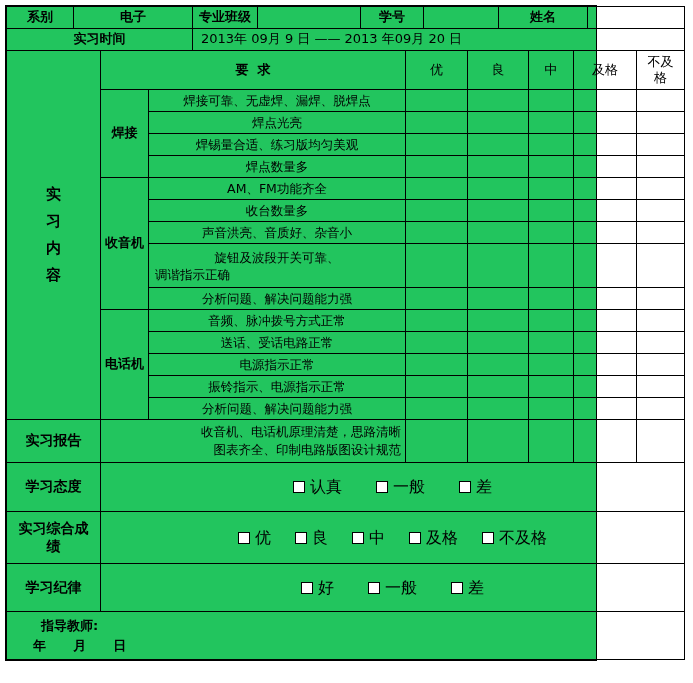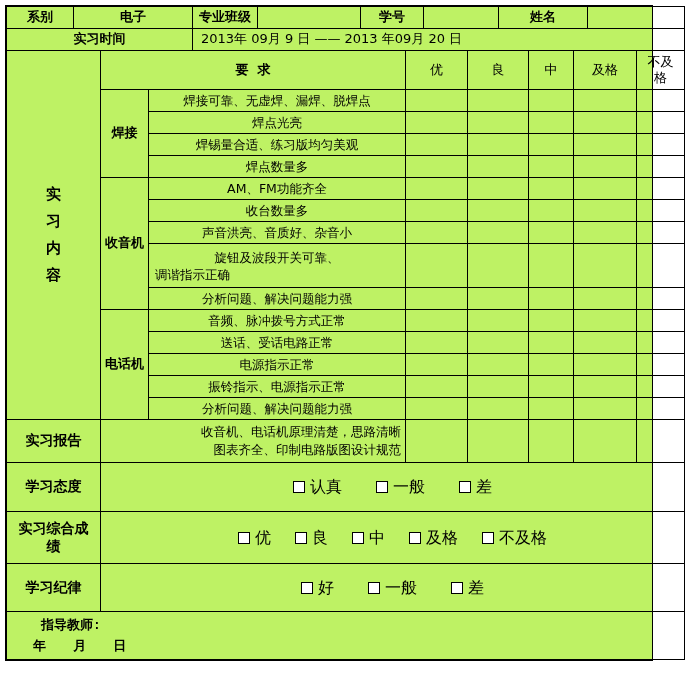--- a/index.html
+++ b/index.html
@@ -2,21 +2,21 @@
 <html><head>
 <meta charset="utf-8">
 <style>
   * { box-sizing: border-box; }
   html,body { margin:0; padding:0; background:#ffffff; }
   body {
     width:693px; height:683px;
     font-family:"DejaVu Sans", sans-serif;
     color:#000;
   }
-  .sheet { width:648px; margin:5px 0 16px 5px; border:1px solid #000; background:#bef264; }
+  .sheet { width:592px; margin:5px 0 16px 5px; border:1px solid #000; background:#22c55e; }
   table { border-collapse:collapse; table-layout:fixed; width:678px; }
   table + table { margin-top:-1px; }
   td {
     border:1px solid #000;
     padding:0 4px;
     font-size:13px;
     text-align:center;
     vertical-align:middle;
     overflow:hidden;
     line-height:1.25;
@@ -36,21 +36,21 @@
   .cbrow { display:flex; justify-content:center; align-items:center; }
   .gap-wide { gap:34px; }
   .gap-med  { gap:24px; }
   .cb {
     display:inline-block; width:12px; height:12px;
     border:1px solid #000; background:#fff;
     margin-right:5px; vertical-align:-1px;
   }
   .cb-item { font-size:16px; white-space:nowrap; }
   .sign-cell { text-align:left; vertical-align:middle; }
-  .sign-cell .l1 { font-weight:bold; padding-left:30px; line-height:20px;font-family:Liberation Mono, monospace; }
+  .sign-cell .l1 { font-weight:bold; padding-left:30px; line-height:20px; }
   .sign-cell .l2 { font-weight:bold; padding-left:22px; line-height:20px; white-space:pre; }
 </style>
 </head>
 <body>
 
 <div class="sheet">
 
   <table>
     <colgroup>
       <col style="width:67px">

